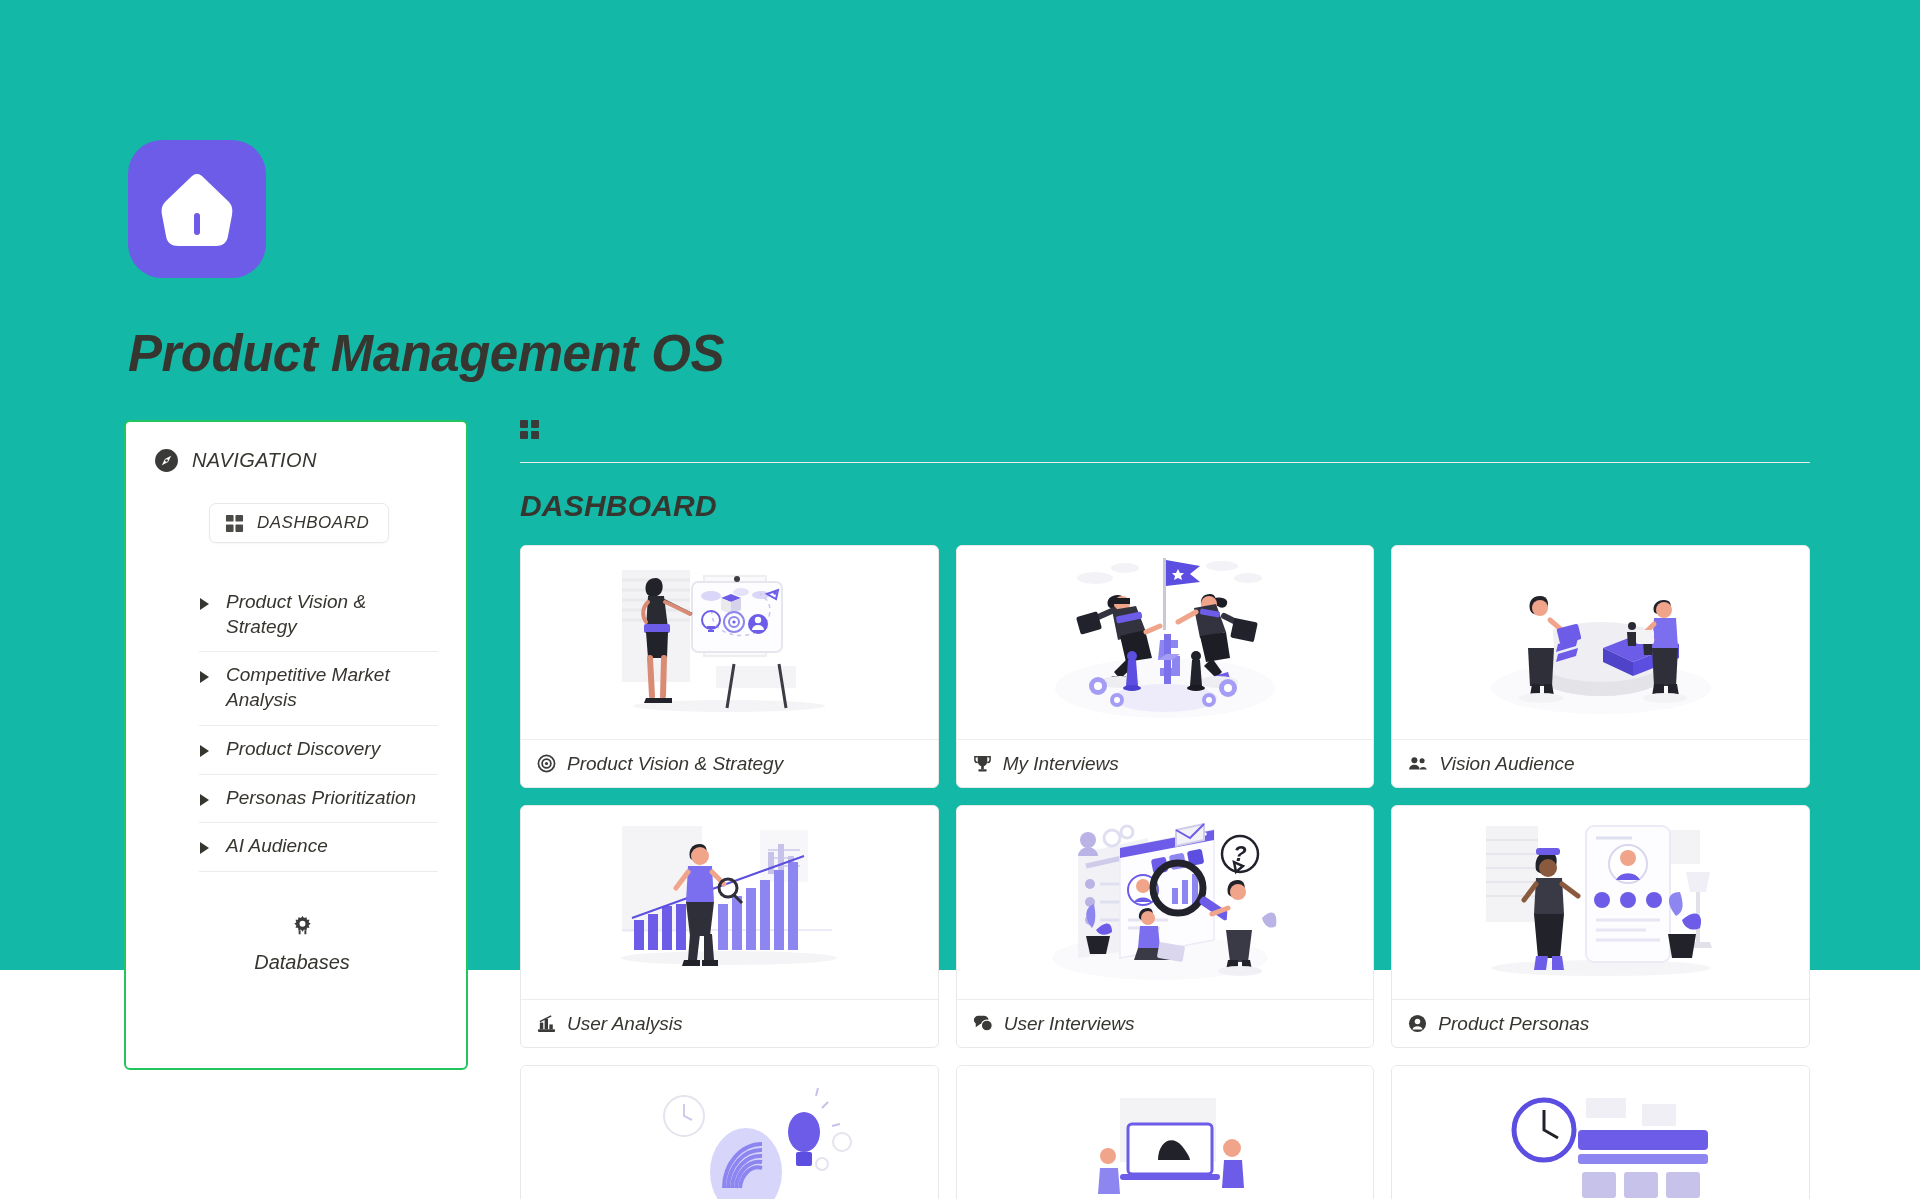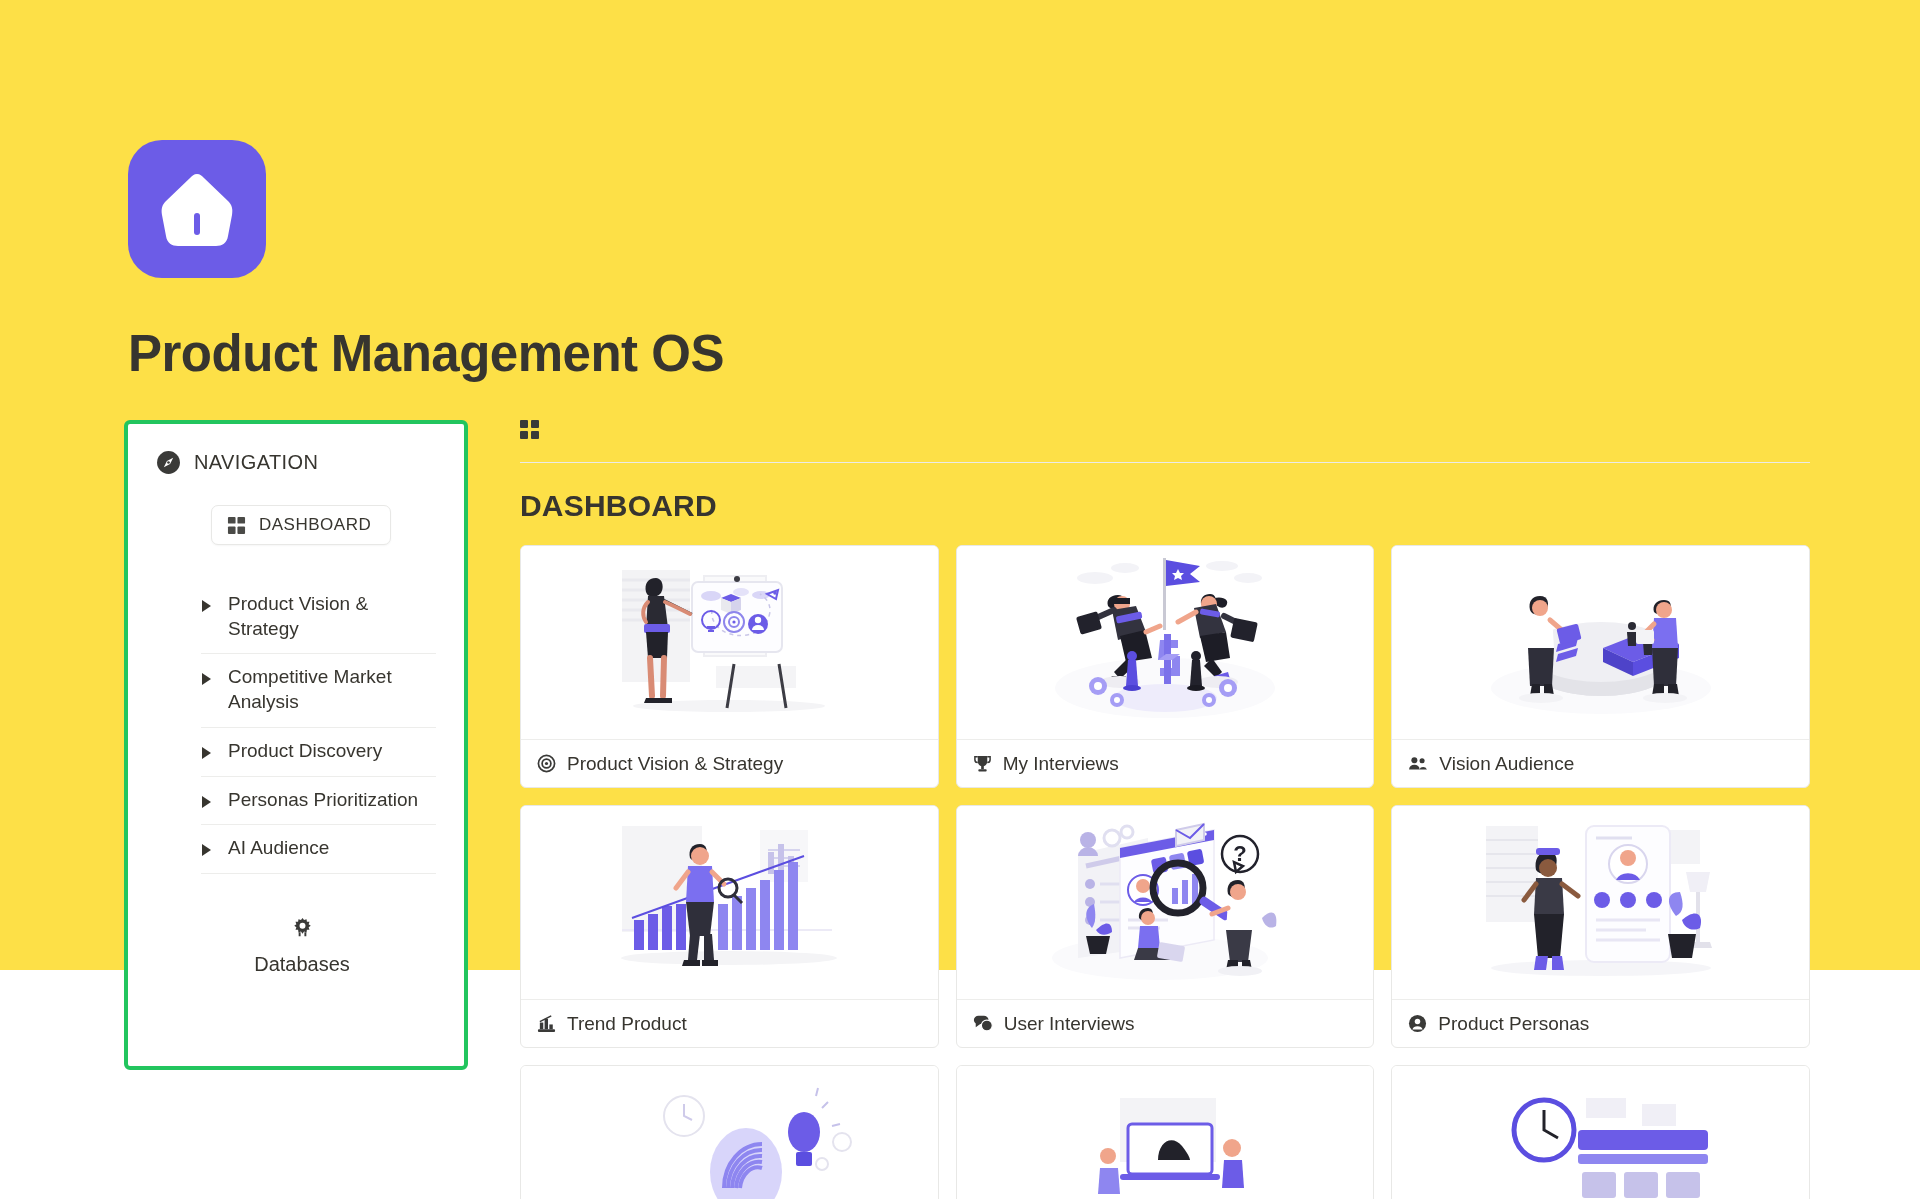--- a/index.html
+++ b/index.html
@@ -8,21 +8,22 @@
     margin: 0; padding: 0;
     width: 1920px; height: 1199px;
     background: #ffffff;
     font-family: "Liberation Sans", sans-serif;
     overflow: hidden;
   }
   .page {
     position: relative;
     width: 1920px;
     height: 970px;
-    background: #fde047;
+    background: #14b8a6;
+    font-style: italic;
   }
 
   
   .header { padding: 140px 0 0 128px; }
   .app-logo {
     width: 138px; height: 138px;
     border-radius: 34px;
     background: #6c5ce7;
     display: flex; align-items: center; justify-content: center;
   }
@@ -40,21 +41,21 @@
   .body-wrap {
     display: flex;
     align-items: flex-start;
     padding: 38px 0 0 124px;
   }
 
   
   .sidebar {
     width: 344px;
     min-height: 650px;
-    border: 4px solid #22c55e;
+    border: 2px solid #22c55e;
     border-radius: 6px;
     background: #ffffff;
     padding: 26px 28px 30px 28px;
     flex: 0 0 auto;
   }
   .nav-head {
     display: flex; align-items: center; gap: 13px;
     margin-bottom: 30px;
   }
   .nav-head-label {
@@ -508,21 +509,21 @@
             </svg>
           </div>
           <div class="card-foot">
             <svg class="ic" width="19" height="19" viewBox="0 0 20 20">
               <rect x="1" y="16" width="18" height="3" rx="1" fill="#3a3a38"></rect>
               <rect x="3" y="9" width="3.6" height="7" fill="#3a3a38"></rect>
               <rect x="8" y="5" width="3.6" height="11" fill="#3a3a38"></rect>
               <rect x="13" y="11" width="3.6" height="5" fill="#3a3a38"></rect>
               <path d="M3 8 L15 2" stroke="#3a3a38" stroke-width="1.6" fill="none"></path>
             </svg>
-            <span class="card-label">Trend Product</span>
+            <span class="card-label">User Analysis</span>
           </div>
         </div>
 
         <div class="card">
           <div class="card-art">
             <svg width="330" height="190" viewBox="0 0 330 190">
               <ellipse cx="160" cy="150" rx="108" ry="22" fill="#fafafc"></ellipse>
 
               <path d="M78 46 L148 30 L148 140 L78 150 Z" fill="#f2f2f6"></path>
               <path d="M86 58 L136 47" stroke="#cfcbea" stroke-width="5"></path>

